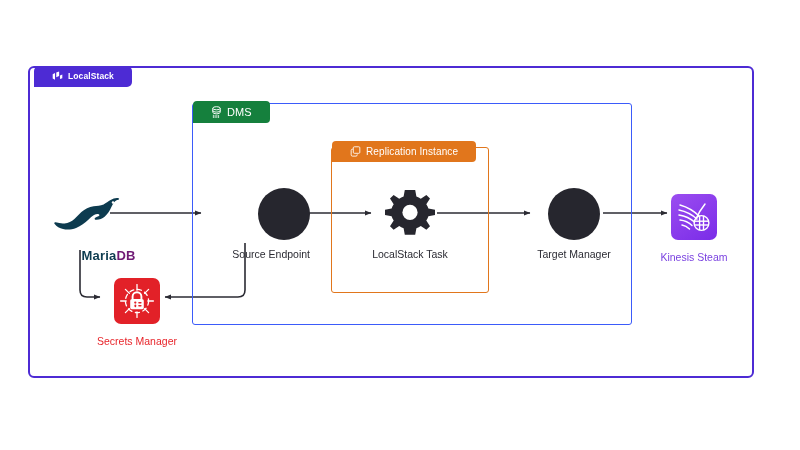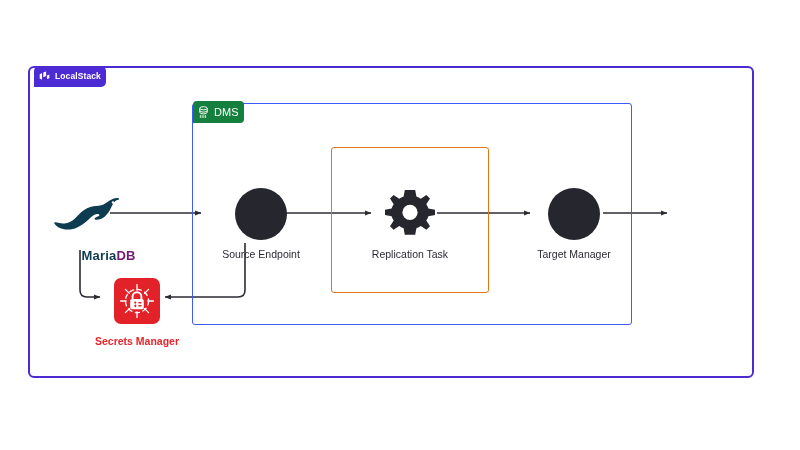--- a/index.html
+++ b/index.html
@@ -44,21 +44,21 @@
     border: 1.8px solid #e1761c;
     border-radius: 3px;
   }
 
   
   .badge {
     position: absolute;
     display: flex;
     align-items: center;
     gap: 5px;
-    padding: 0 5px;
+    padding: 0 18px;
     height: 20px;
     border-radius: 4px;
     white-space: nowrap;
     box-sizing: border-box;
   }
   .badge-text {
     font-size: 9.5px;
     color: #ffffff;
     letter-spacing: 0.1px;
     line-height: 1;
@@ -130,25 +130,25 @@
     align-items: center;
     justify-content: center;
   }
   .tile-kinesis {
     background: linear-gradient(145deg, #9b4df0 0%, #7a2ce8 100%);
   }
   .tile-secrets { background: #e22128; }
 
   
   .node-mariadb      { left: 22px;  top: 186px; }
-  .node-source       { left: 196px; top: 186px; }
+  .node-source       { left: 180px; top: 186px; align-items: flex-end; }
   .node-task         { left: 345px; top: 186px; }
   .node-target       { left: 509px; top: 186px; }
   .node-kinesis      { left: 629px; top: 189px; }
-  .node-secrets      { left: 72px;  top: 273px; font-weight: bold; }
+  .node-secrets      { left: 72px;  top: 273px; }
 
   
   #wires {
     position: absolute;
     left: 0; top: 0;
     width: 800px; height: 450px;
     pointer-events: none;
   }
 </style>
 </head>
@@ -202,20 +202,29 @@
           <line x1="4.4" y1="10.9" x2="4.4" y2="13.4"></line>
           <line x1="6.4" y1="10.6" x2="6.4" y2="13.4"></line>
           <line x1="8.4" y1="10.9" x2="8.4" y2="13.4"></line>
         </g>
       </svg>
     </span>
     <span class="badge-text">DMS</span>
   </div>
 
   <div class="boundary boundary-repl"></div>
+  <div class="badge badge-repl">
+    <span class="badge-icon">
+      <svg width="11" height="11" viewBox="0 0 14 14" xmlns="http://www.w3.org/2000/svg">
+        <rect x="4.2" y="1" width="8.3" height="8.3" rx="1.3" fill="none" stroke="#ffffff" stroke-width="1.1"></rect>
+        <path d="M9.3,11.2 A1.7,1.7 0 0 1 7.6,12.9 L3.2,12.9 A1.7,1.7 0 0 1 1.5,11.2 L1.5,5.6 A1.7,1.7 0 0 1 3.2,3.9" fill="none" stroke="#ffffff" stroke-width="1.1" stroke-linecap="round"></path>
+      </svg>
+    </span>
+    <span class="badge-text">Replication Instance</span>
+  </div>
 
   <div class="node node-mariadb">
     <div class="node-glyph">
       <svg width="70" height="44" viewBox="0 0 70 44" xmlns="http://www.w3.org/2000/svg">
         <path d="M66.5,6.2 C63.8,5.6 61.2,6.6 58.6,8.1 C56.2,9.5 54.1,11.3 51.6,12.4
                  C48.4,13.8 45.0,13.6 41.6,14.2 C37.0,15.0 32.9,17.0 29.4,20.0
                  C26.9,22.2 24.9,24.8 22.4,27.0 C19.6,29.5 16.3,31.0 12.6,31.4
                  C9.6,31.7 6.6,31.2 3.7,30.3 C2.6,30.0 1.8,30.9 2.5,31.8
                  C4.6,34.6 7.6,36.3 11.0,37.1 C15.4,38.1 19.9,37.6 24.1,36.0
                  C28.9,34.2 32.9,31.1 36.6,27.6 C38.3,26.0 40.0,24.3 42.0,23.1
@@ -248,30 +257,54 @@
                  L51.0,27.0 L44.4,28.2 C43.9,29.8 43.2,31.3 42.3,32.6 L46.0,38.2
                  L42.4,41.8 L36.8,38.1 C35.5,39.0 34.0,39.7 32.4,40.2 L31.2,46.8
                  L26,46.8 L20.8,46.8 L19.6,40.2 C18.0,39.7 16.5,39.0 15.2,38.1
                  L9.6,41.8 L6.0,38.2 L9.7,32.6 C8.8,31.3 8.1,29.8 7.6,28.2
                  L1.0,27.0 L1.0,21.8 L7.6,20.6 C8.1,19.0 8.8,17.5 9.7,16.2
                  L6.0,10.6 L9.6,7.0 L15.2,10.7 C16.5,9.8 18.0,9.1 19.6,8.6
                  L20.8,2 Z" fill="#26262e"></path>
         <circle cx="26" cy="24.4" r="7.6" fill="#ffffff"></circle>
       </svg>
     </div>
-    <div class="node-label">Replication Task</div>
+    <div class="node-label">LocalStack Task</div>
   </div>
 
   <div class="node node-target">
     <div class="node-glyph">
       <div class="circle-node"></div>
     </div>
     <div class="node-label">Target Manager</div>
   </div>
 
+  <div class="node node-kinesis">
+    <div class="node-glyph">
+      <div class="svc-tile tile-kinesis">
+        <svg width="38" height="38" viewBox="0 0 38 38" xmlns="http://www.w3.org/2000/svg">
+          <g fill="none" stroke="#ffffff" stroke-width="1.5" stroke-linecap="round">
+            <path d="M5,7 C12,9 19,13 24,18"></path>
+            <path d="M4,12 C11,13.5 17.5,17 22,21"></path>
+            <path d="M4,17 C10,18 15.5,20.5 19.5,24"></path>
+            <path d="M5,22 C10,22.5 14,24.5 17,27.5"></path>
+            <path d="M7,27 C10,27.5 12.5,29 14.5,31"></path>
+            <path d="M30,6 C26,11 23,16 21,21"></path>
+          </g>
+          <g fill="none" stroke="#ffffff" stroke-width="1.4">
+            <circle cx="26.5" cy="25" r="7.4"></circle>
+            <line x1="19.3" y1="23.2" x2="33.7" y2="23.2"></line>
+            <line x1="19.3" y1="27.0" x2="33.7" y2="27.0"></line>
+            <line x1="24.6" y1="17.8" x2="24.6" y2="32.2"></line>
+            <line x1="28.5" y1="17.8" x2="28.5" y2="32.2"></line>
+          </g>
+        </svg>
+      </div>
+    </div>
+    <div class="node-label label-kinesis">Kinesis Steam</div>
+  </div>
 
   <div class="node node-secrets">
     <div class="node-glyph">
       <div class="svc-tile tile-secrets">
         <svg width="38" height="38" viewBox="0 0 38 38" xmlns="http://www.w3.org/2000/svg">
           <g stroke="#ffffff" stroke-width="1.3" fill="none" stroke-linecap="round">
             <circle cx="19" cy="19" r="11.6" stroke-dasharray="4.2 3.6"></circle>
             <line x1="19" y1="2.6" x2="19" y2="8.2"></line>
             <line x1="19" y1="29.8" x2="19" y2="35.4"></line>
             <line x1="2.6" y1="19" x2="8.2" y2="19"></line>

